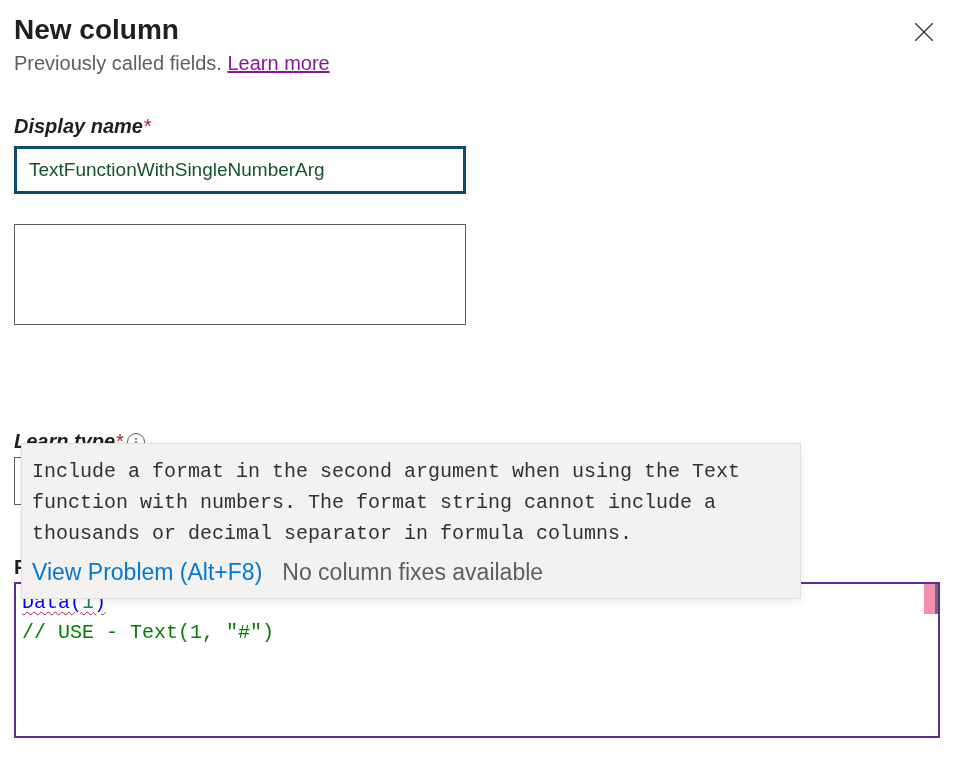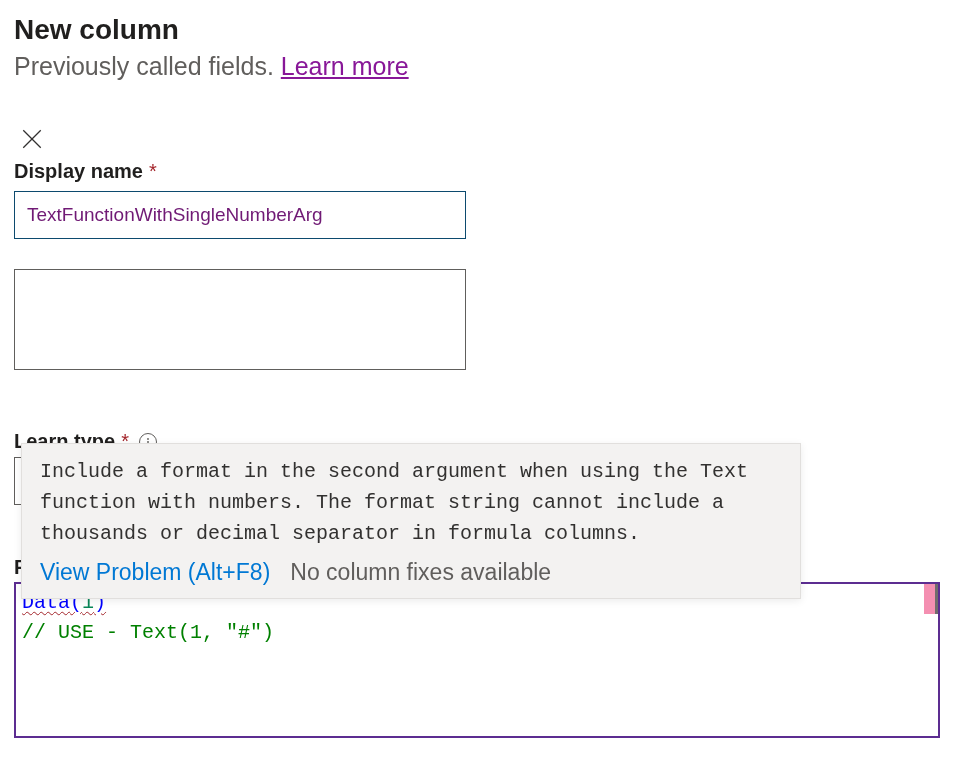--- a/index.html
+++ b/index.html
@@ -13,30 +13,29 @@
       padding: 14px;
       width: 956px;
       height: 775px;
       color: #323130;
       position: relative;
     }
     .header-row {
       display: flex;
       justify-content: space-between;
       align-items: flex-start;
-      flex-direction: column;
     }
     .panel-title {
       font-size: 28px;
       font-weight: 600;
       color: #201f1e;
       margin-bottom: 6px;
     }
     .subtitle {
-      font-size: 25px;
+      font-size: 20px;
       color: #605e5c;
       margin-bottom: 40px;
     }
     .subtitle a {
       color: #881798;
       text-decoration: underline;
     }
     .close-btn {
       background: none;
       border: none;
@@ -51,21 +50,21 @@
     .field-group {
       margin-bottom: 30px;
     }
     .field-label {
       font-size: 20px;
       font-weight: 600;
       color: #201f1e;
       margin-bottom: 8px;
       display: flex;
       align-items: center;
-      gap: 6px;
+      font-style: italic;
     }
     .required {
       color: #a4262c;
       font-weight: 400;
     }
     .info-icon {
       display: inline-flex;
       align-items: center;
       justify-content: center;
       width: 18px;
@@ -75,44 +74,44 @@
       color: #605e5c;
       margin-left: 4px;
     }
     .info-icon svg {
       width: 10px;
       height: 10px;
     }
     .text-input {
       width: 452px;
       height: 48px;
-      border: 1px solid #0c4a6e;
+      border: 3px solid #0c4a6e;
       font-size: 19px;
       padding: 0 12px;
-      color: #701a75;
+      color: #14532d;
       font-family: inherit;
     }
     .textarea-input {
       width: 452px;
       height: 101px;
       border: 1px solid #605e5c;
       font-size: 19px;
       padding: 8px 12px;
       color: #201f1e;
       font-family: inherit;
       resize: none;
     }
     .tooltip-box {
       position: absolute;
       top: 443px;
       left: 21px;
       width: 780px;
       background: #f3f2f1;
       border: 1px solid #e1dfdd;
-      padding: 12px 18px;
+      padding: 12px 10px;
       z-index: 10;
       box-shadow: 0 2px 8px rgba(0,0,0,0.08);
     }
     .tooltip-message {
       font-family: "Consolas", "Courier New", monospace;
       font-size: 20px;
       color: #323130;
       line-height: 1.55;
       margin-bottom: 10px;
     }

